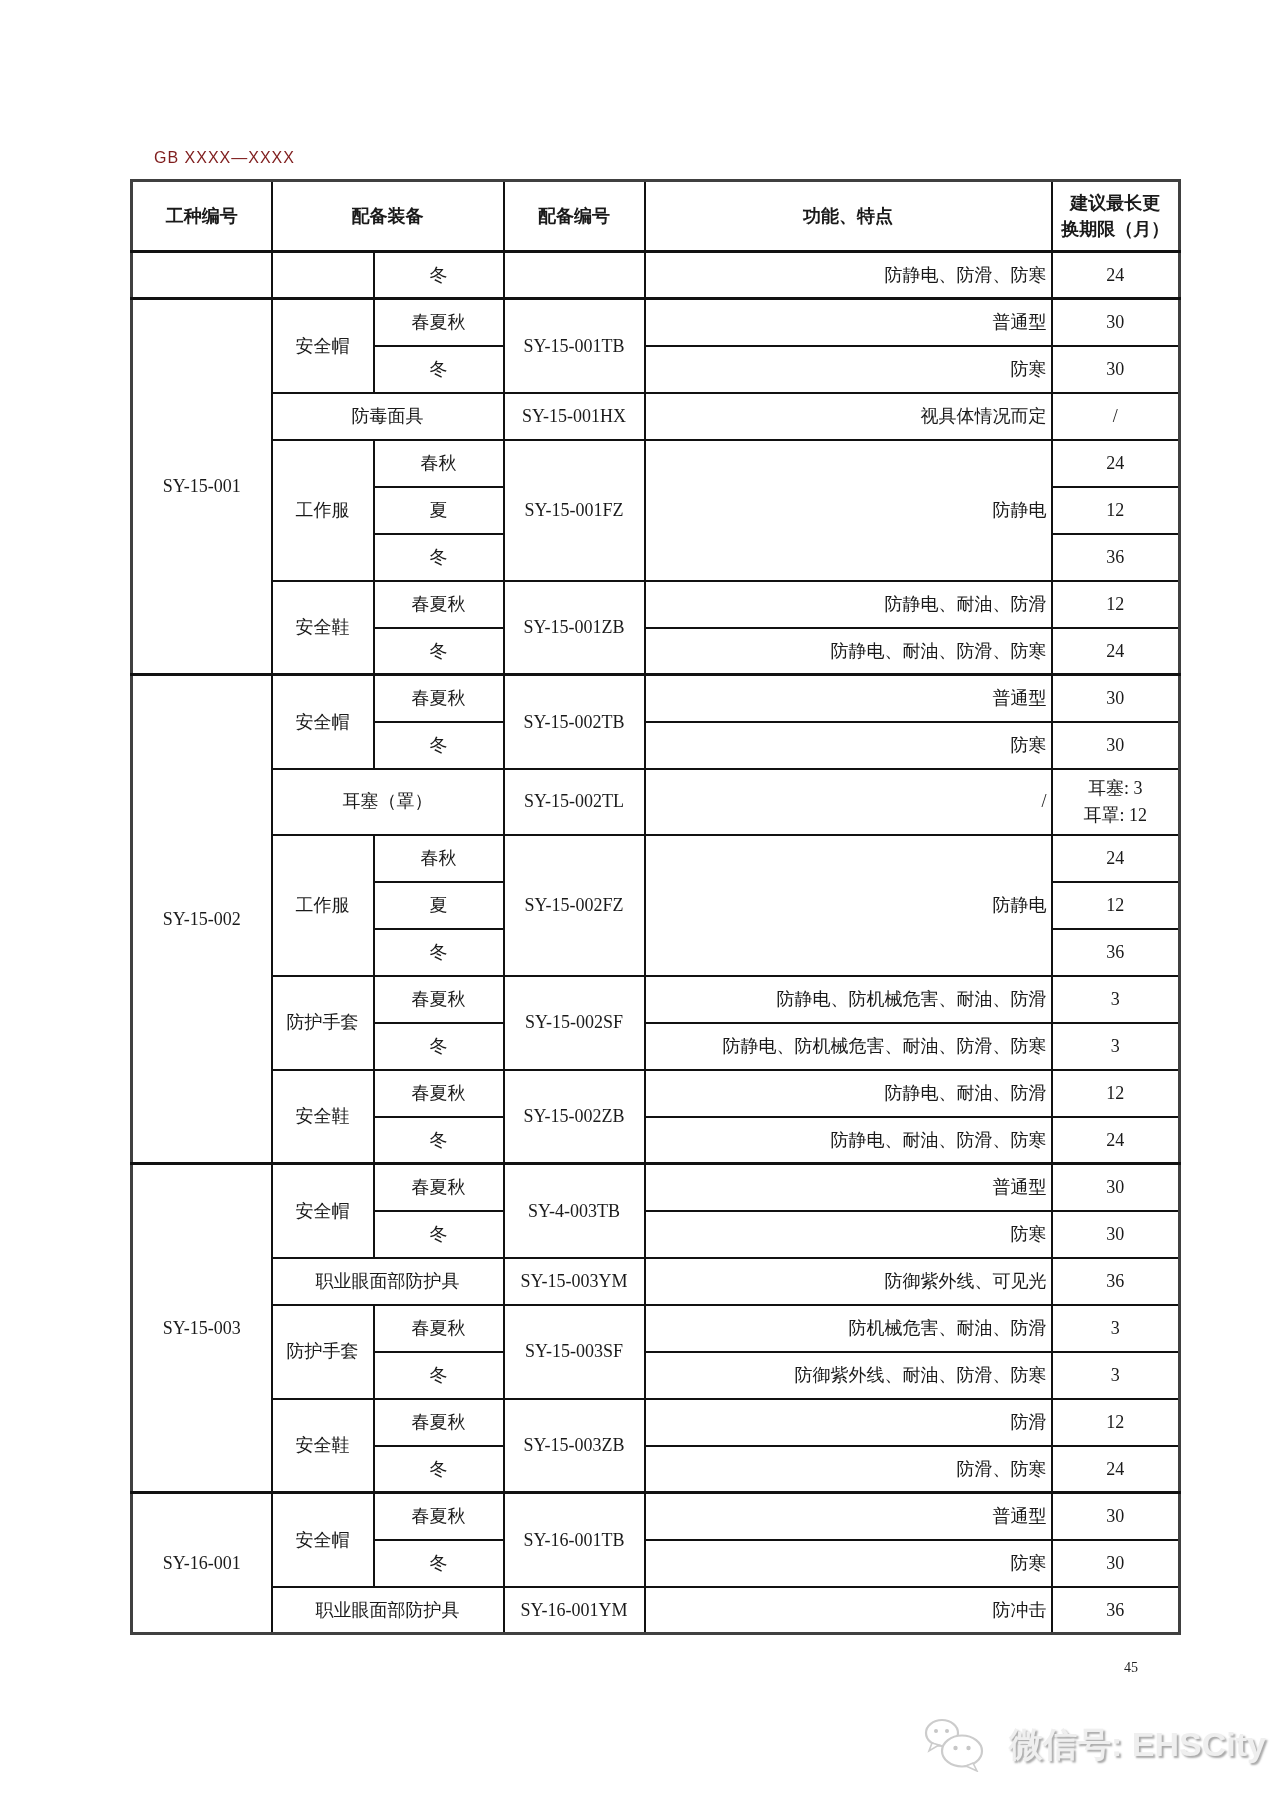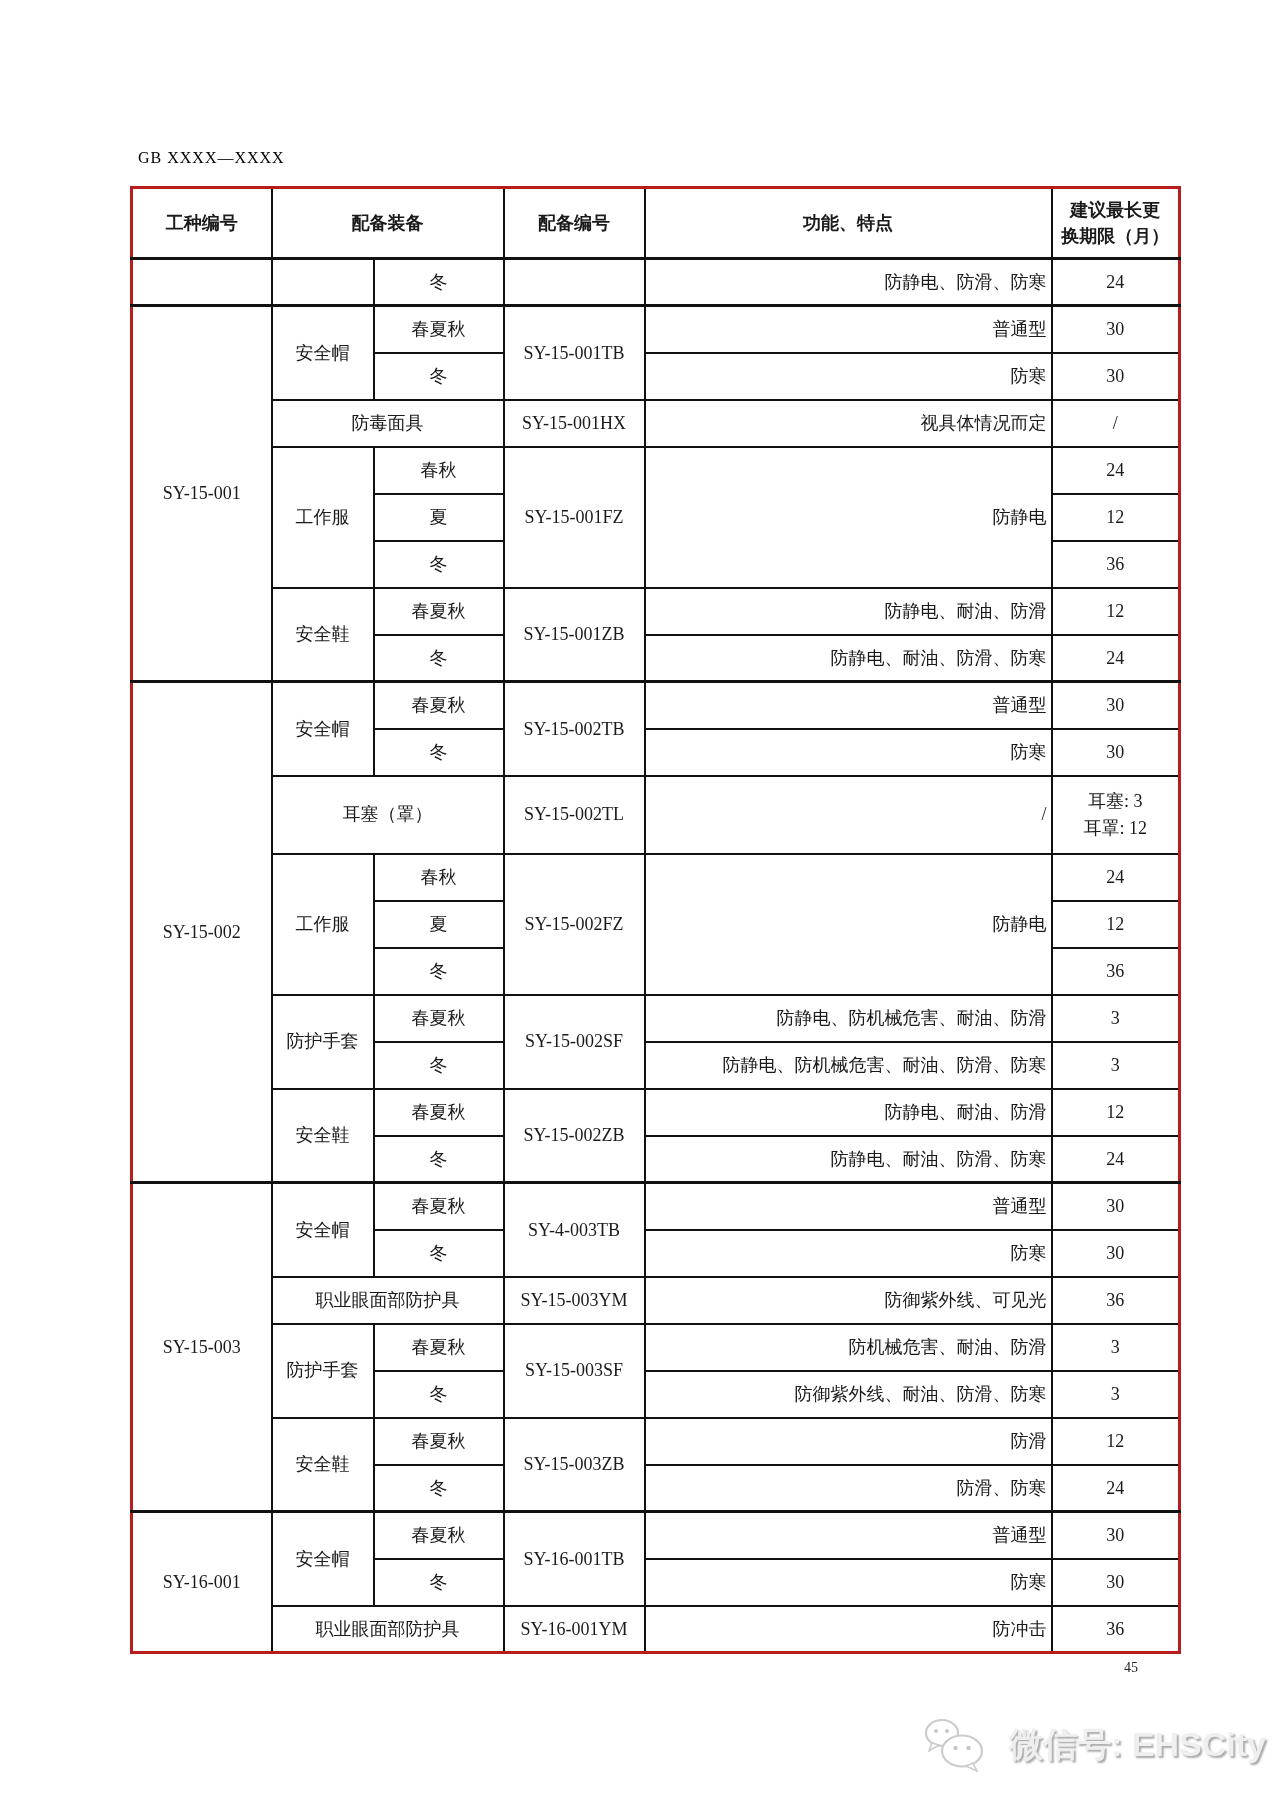--- a/index.html
+++ b/index.html
@@ -2,28 +2,28 @@
 <html><head>
 <meta charset="utf-8">
 <style>
   html,body{margin:0;padding:0;}
   body{
     width:1280px;height:1810px;background:#ffffff;position:relative;
     font-family:"Liberation Serif","DejaVu Serif",serif;color:#1a1a1a;
     overflow:hidden;
   }
   .doc-code{
-    position:absolute;left:138px;top:149px;
-    font-family:Liberation Serif, serif;
-    font-size:16px;letter-spacing:1px;color:#000000;white-space:pre;
+    position:absolute;left:154px;top:149px;
+    font-family:Liberation Sans, sans-serif;
+    font-size:16px;letter-spacing:1px;color:#7f1d1d;white-space:pre;
   }
   table.ppe{
-    position:absolute;left:130px;top:186px;width:1048px;
+    position:absolute;left:130px;top:179px;width:1048px;
     border-collapse:collapse;table-layout:fixed;
-    border:3px solid #b91c1c;
+    border:3px solid #404040;
   }
   table.ppe th, table.ppe td{
     border:2px solid #111;
     text-align:center;vertical-align:middle;
     font-size:18px;line-height:1.45;
     padding:2px 4px;overflow:hidden;
   }
   table.ppe thead th{
     font-weight:bold;height:64px;border-bottom:3px solid #111;
   }
@@ -132,21 +132,21 @@
         <td>春夏秋</td>
         <td rowspan="2">SY-15-002TB</td>
         <td class="left">普通型</td>
         <td>30</td>
       </tr>
       <tr>
         <td>冬</td>
         <td class="left">防寒</td>
         <td>30</td>
       </tr>
-      <tr style="height: 78px;">
+      <tr style="height: 66px;">
         <td colspan="2">耳塞（罩）</td>
         <td>SY-15-002TL</td>
         <td class="left">/</td>
         <td>
           <div>耳塞: 3</div>
           <div>耳罩: 12</div>
         </td>
       </tr>
       <tr>
         <td rowspan="3">工作服</td>

